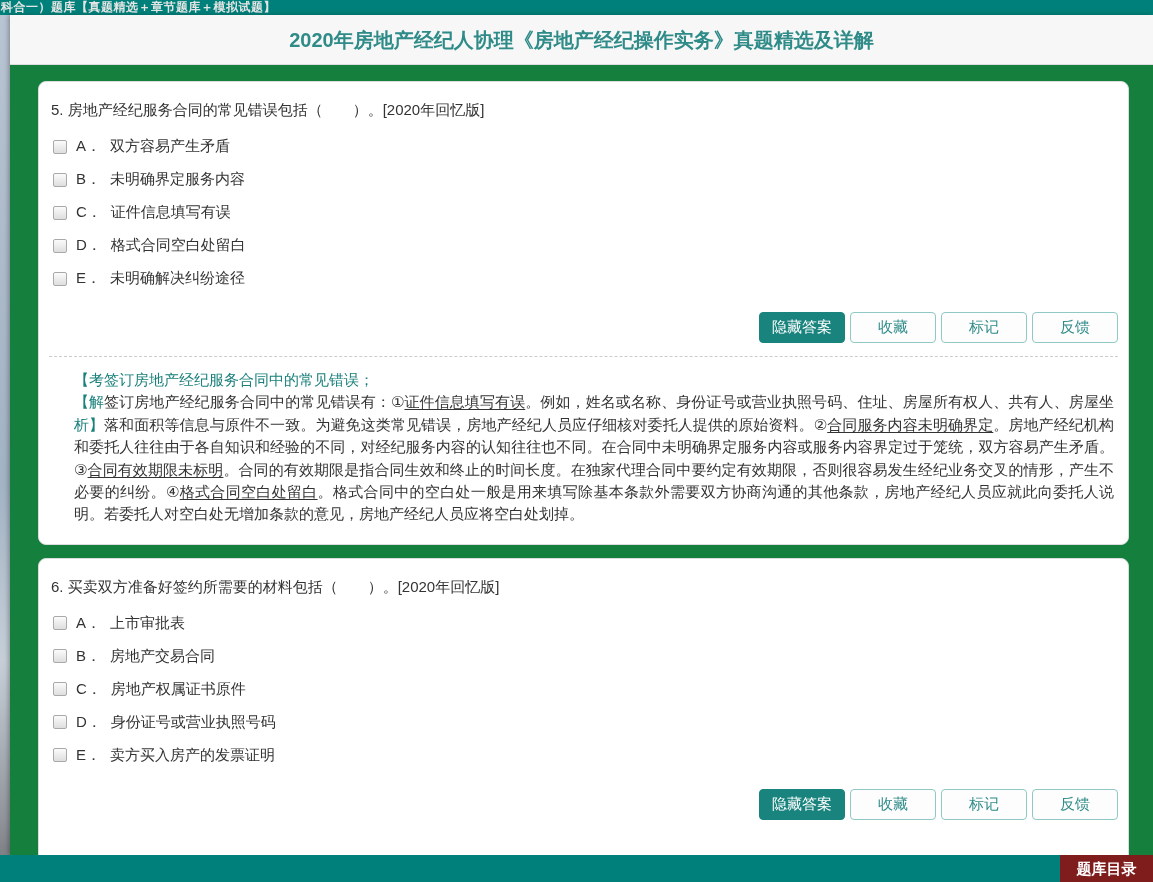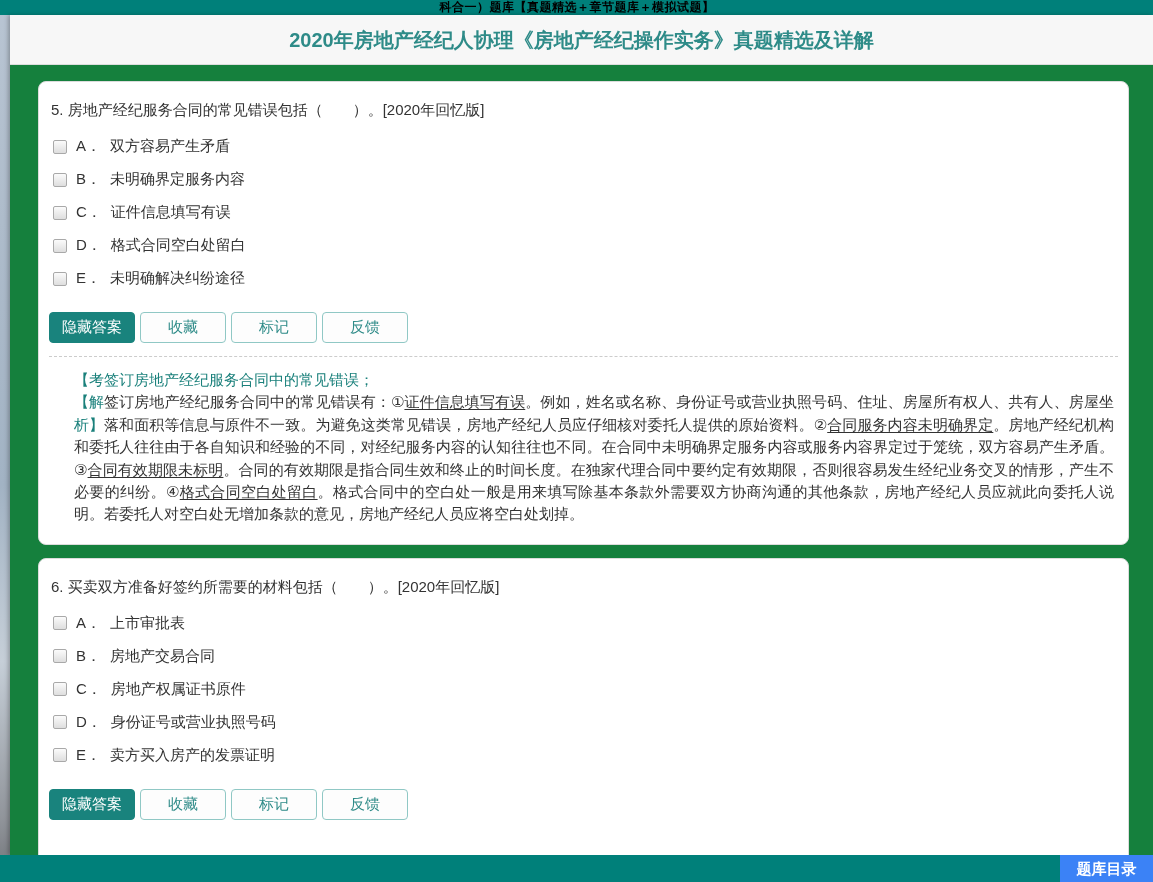--- a/index.html
+++ b/index.html
@@ -1,47 +1,47 @@
 <!DOCTYPE html>
 <html><head>
 <meta charset="utf-8">
 <style>
   html,body{margin:0;padding:0;width:1153px;height:882px;overflow:hidden;
     font-family:"Liberation Sans","DejaVu Sans",sans-serif;
     background:linear-gradient(to bottom,#b9c5d3 0%,#aebccb 25%,#a2b3c4 55%,#c6cfd8 75%,#90949a 93%,#6f7276 100%);}
   .topbar{position:absolute;top:0;left:0;width:1153px;height:15px;background:#00807a;
-    color:#000000;font-size:12px;font-weight:bold;line-height:15px;white-space:nowrap;overflow:hidden;text-align:center;}
+    color:#e5e5e5;font-size:12px;font-weight:bold;line-height:15px;white-space:nowrap;overflow:hidden;}
   .topbar span{margin-left:1px;letter-spacing:.5px;}
   .panel{position:absolute;top:15px;left:10px;right:0;bottom:27px;background:#15803d;
     overflow:hidden;box-shadow:-2px 0 4px rgba(0,0,0,.25);}
   .page-header{height:49px;background:#f7f7f7;border-bottom:1px solid #ddd;text-align:center;}
   .page-header h1{margin:0;font-size:20px;line-height:50px;color:#2e8b88;font-weight:bold;}
   .content{padding:16px 24px 0 28px;}
   .card{border:1px solid #dcdcdc;border-radius:8px;background:#fff;padding:12px 10px 10px 10px;margin-bottom:13px;}
   .card.clipped{padding-bottom:60px;}
   .stem{font-size:15px;color:#333;padding:6px 0 2px 2px;line-height:20px;}
   .options{padding-top:8px;}
   .opt{display:flex;align-items:center;height:33px;font-size:15px;color:#333;cursor:pointer;padding-left:4px;}
   .cb{flex:0 0 auto;width:12px;height:12px;border:1px solid #a9a9a9;border-radius:2px;
     background:linear-gradient(#fbfbfb,#dedede);margin-right:9px;}
   .optkey{margin-right:9px;color:#333;}
   .opttext{color:#333;}
-  .btnrow{display:flex;justify-content:flex-start;gap:5px;margin-top:17px;}
+  .btnrow{display:flex;justify-content:flex-end;gap:5px;margin-top:17px;}
   .btn{min-width:86px;height:31px;font-size:15px;border-radius:4px;border:1px solid #90c8c5;
     background:#fdfdfd;color:#2e8b88;cursor:pointer;font-family:inherit;padding:0 10px;}
   .btn.primary{background:#19837d;border-color:#19837d;color:#fff;}
   .answer{border-top:1px dashed #ccc;margin-top:13px;padding:12px 4px 8px 25px;
     font-size:15px;line-height:22.4px;}
   .tl{color:#1a807b;}
   .analysis{color:#333;text-align:justify;}
   .alabel{float:left;width:2em;color:#1a807b;}
   .alabel span{display:block;}
   .u{text-decoration:underline;text-underline-offset:2px;}
   .footer{position:absolute;left:0;bottom:0;width:1153px;height:27px;background:#00807a;}
-  .footer-toc{position:absolute;right:0;top:0;width:93px;height:27px;background:#3b82f6;
+  .footer-toc{position:absolute;right:0;top:0;width:93px;height:27px;background:#7f1d1d;
     color:#fff;font-size:15px;font-weight:bold;line-height:27px;text-align:center;cursor:pointer;}
 </style>
 </head>
 <body>
 
 <div class="topbar">
   <span>科合一）题库【真题精选＋章节题库＋模拟试题】</span>
 </div>
 
 <div class="panel">

